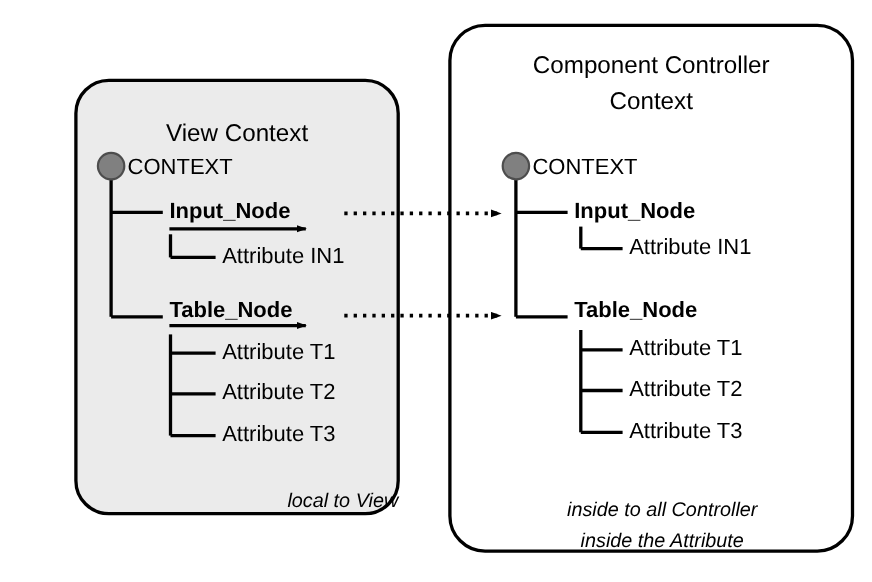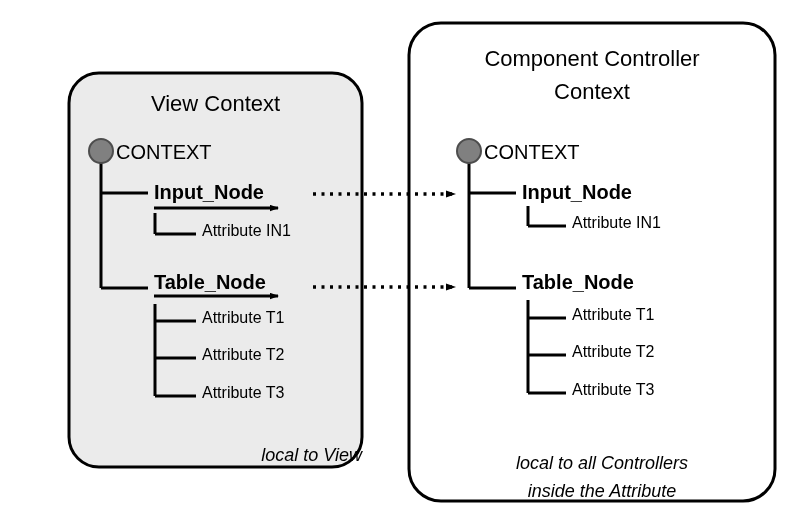--- a/index.html
+++ b/index.html
@@ -39,21 +39,21 @@
     letter-spacing: 0px;
   }
   .context-label {
     font-size: 20px;
   }
   .node-label {
     font-size: 20px;
     font-weight: bold;
   }
   .attr-label {
-    font-size: 16px;
+    font-size: 20px;
   }
   .footnote {
     font-size: 18px;
     font-style: italic;
     text-align: center;
   }
   .footnote b {
     font-weight: normal;
     font-style: italic;
   }
@@ -121,21 +121,21 @@
       <line x1="528" y1="355" x2="566" y2="355" stroke-width="3"></line>
       <line x1="528" y1="393" x2="566" y2="393" stroke-width="3"></line>
     </g>
 
     <line x1="313" y1="194" x2="455" y2="194" stroke="#000000" stroke-width="3.4" stroke-dasharray="3 5.5" stroke-linecap="butt" marker-end="url(#dotArrow)"></line>
 
     <line x1="313" y1="287" x2="455" y2="287" stroke="#000000" stroke-width="3.4" stroke-dasharray="3 5.5" stroke-linecap="butt" marker-end="url(#dotArrow)"></line>
 
   </svg>
 
-  <div class="txt panel-title" style="left:69px; top:93px; width:293px;">View Context</div>
+  <div class="txt panel-title" style="left:69px; top:110px; width:293px;">View Context</div>
 
   <div class="txt context-label" style="left:116px; top:142px;">CONTEXT</div>
 
   <div class="txt node-label" style="left:154px; top:182px;">Input_Node</div>
 
   <div class="txt attr-label" style="left:202px; top:223px;">Attribute IN1</div>
 
   <div class="txt node-label" style="left:154px; top:272px;">Table_Node</div>
 
   <div class="txt attr-label" style="left:202px; top:310px;">Attribute T1</div>
@@ -160,20 +160,20 @@
 
   <div class="txt node-label" style="left:522px; top:272px;">Table_Node</div>
 
   <div class="txt attr-label" style="left:572px; top:307px;">Attribute T1</div>
 
   <div class="txt attr-label" style="left:572px; top:344px;">Attribute T2</div>
 
   <div class="txt attr-label" style="left:572px; top:382px;">Attribute T3</div>
 
   <div class="txt footnote" style="left:409px; top:436px; width:366px;">
-    <span>local to </span><b>all</b><span> Controllers</span>
+    <span>inside to </span><b>all</b><span> Controller</span>
   </div>
 
   <div class="txt footnote" style="left:409px; top:464px; width:366px;">
     <b>inside</b><span> the Attribute</span>
   </div>
 
 </div>
 
 </body></html>

